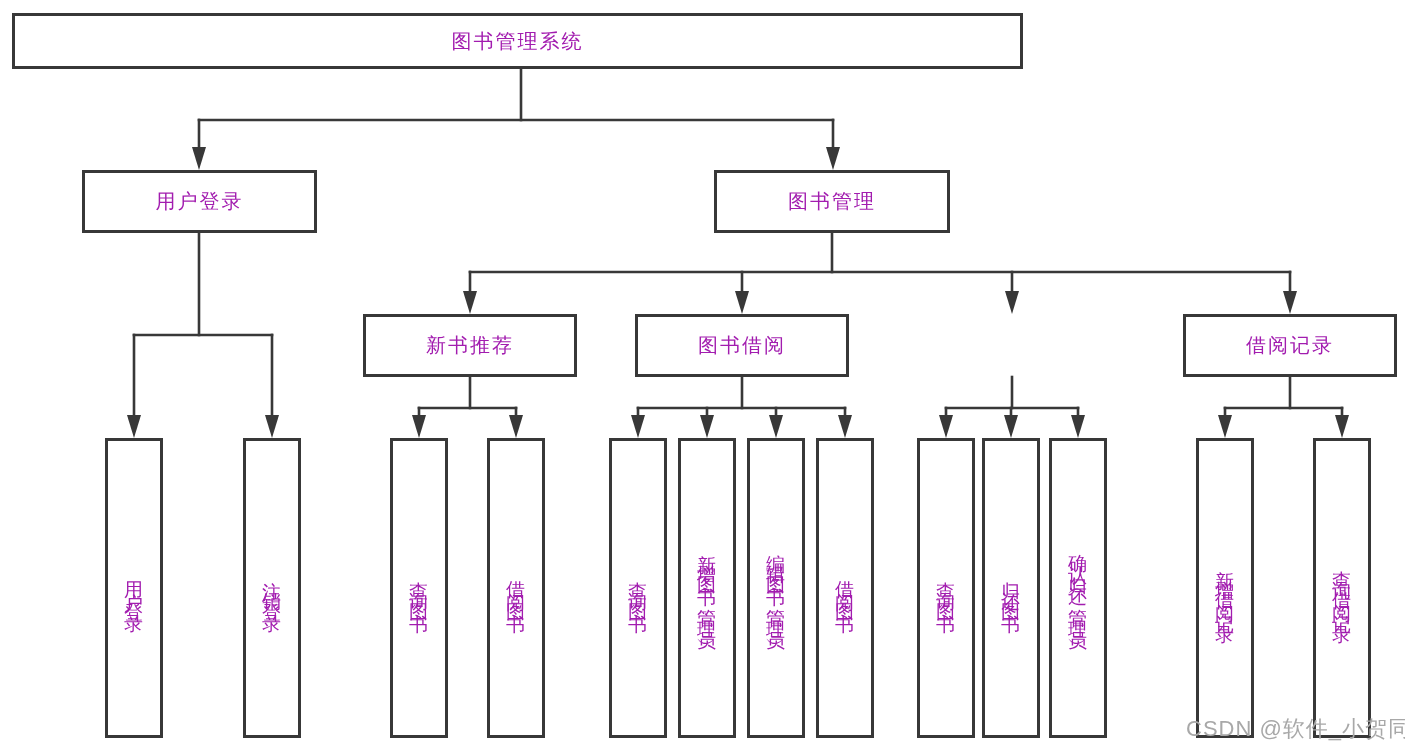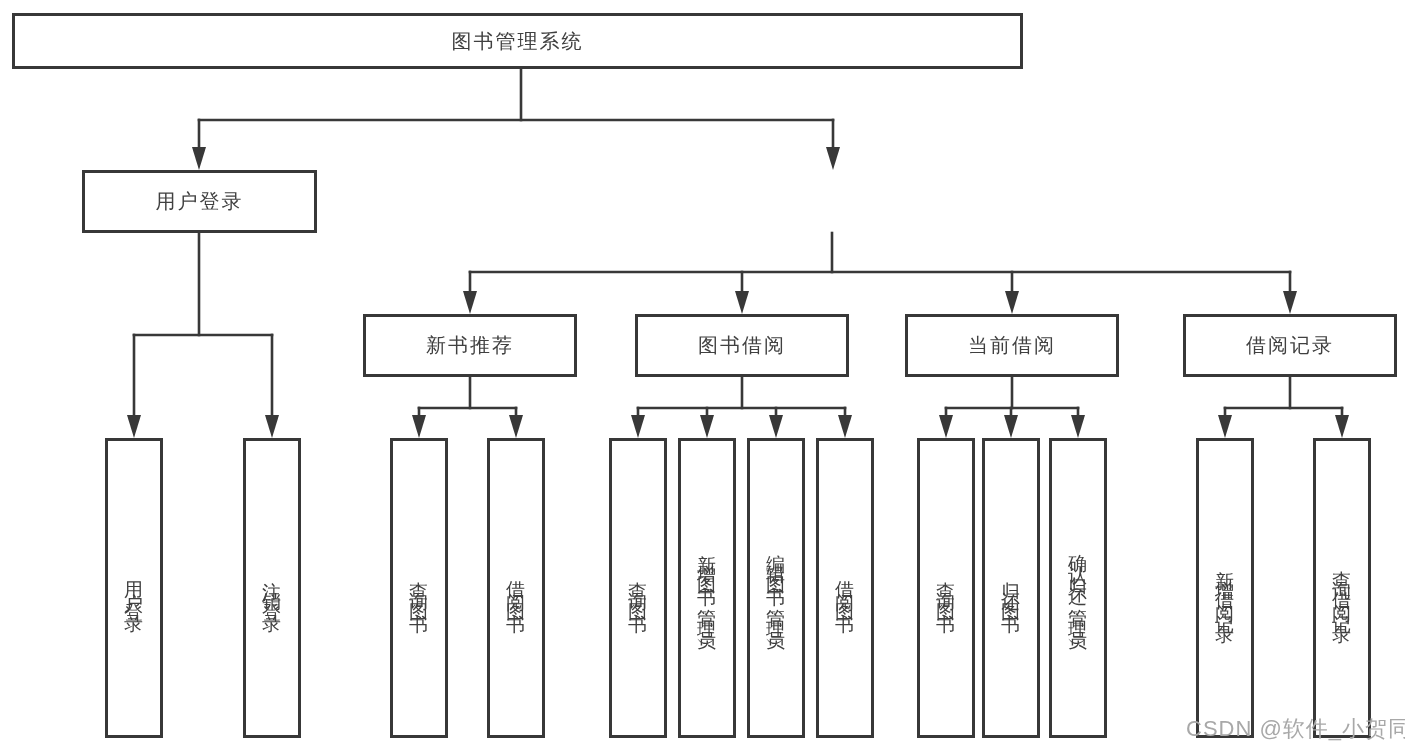--- a/index.html
+++ b/index.html
@@ -2,21 +2,21 @@
 <html><head>
 <meta charset="utf-8">
 <style>
   html,body{margin:0;padding:0;background:#ffffff;}
   body{width:1405px;height:747px;position:relative;overflow:hidden;
        font-family:"Liberation Sans","DejaVu Sans",sans-serif;}
   .canvas{position:absolute;left:0;top:0;width:1405px;height:747px;background:#ffffff;}
   .wires{position:absolute;left:0;top:0;width:1405px;height:747px;}
   .box{position:absolute;box-sizing:border-box;background:#ffffff;
        border:3px solid #383838;display:flex;align-items:center;justify-content:center;
-       color:#404040;}
+       color:#a21caf;}
   .h-label{font-size:20px;letter-spacing:2px;white-space:nowrap;}
   .root-box{left:12px;top:13px;width:1011px;height:56px;}
   .lvl-box{height:63px;}
   .leaf{top:438px;width:58px;height:300px;}
   .v-label{writing-mode:vertical-rl;text-orientation:mixed;
            font-size:19px;letter-spacing:11px;line-height:1;white-space:nowrap;}
   .watermark{position:absolute;left:1186px;top:714px;font-size:22px;
              color:#a8a8a8;letter-spacing:1px;white-space:nowrap;}
 </style>
 </head>
@@ -93,29 +93,29 @@
     </g>
   </svg>
 
   <div class="box root-box">
     <span class="h-label">图书管理系统</span>
   </div>
 
   <div class="box lvl-box" style="left:82px;top:170px;width:235px;">
     <span class="h-label">用户登录</span>
   </div>
+  <div class="box lvl-box" style="left:714px;top:170px;width:236px;">
+    <span class="h-label">图书管理</span>
+  </div>
 
   <div class="box lvl-box" style="left:363px;top:314px;width:214px;">
     <span class="h-label">新书推荐</span>
   </div>
   <div class="box lvl-box" style="left:635px;top:314px;width:214px;">
     <span class="h-label">图书借阅</span>
-  </div>
-  <div class="box lvl-box" style="left:905px;top:314px;width:214px;">
-    <span class="h-label">当前借阅</span>
   </div>
   <div class="box lvl-box" style="left:1183px;top:314px;width:214px;font-family:Liberation Mono, monospace;">
     <span class="h-label">借阅记录</span>
   </div>
 
   <div class="box leaf" style="left:105px;">
     <span class="v-label">用户登录</span>
   </div>
   <div class="box leaf" style="left:243px;">
     <span class="v-label">注销登录</span>

